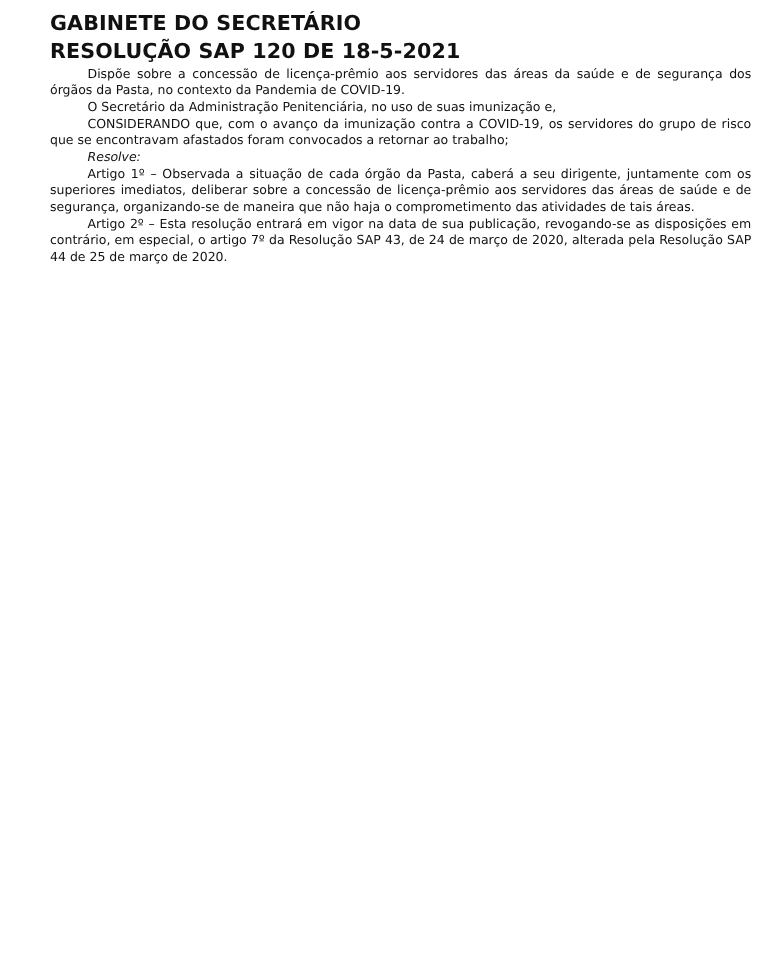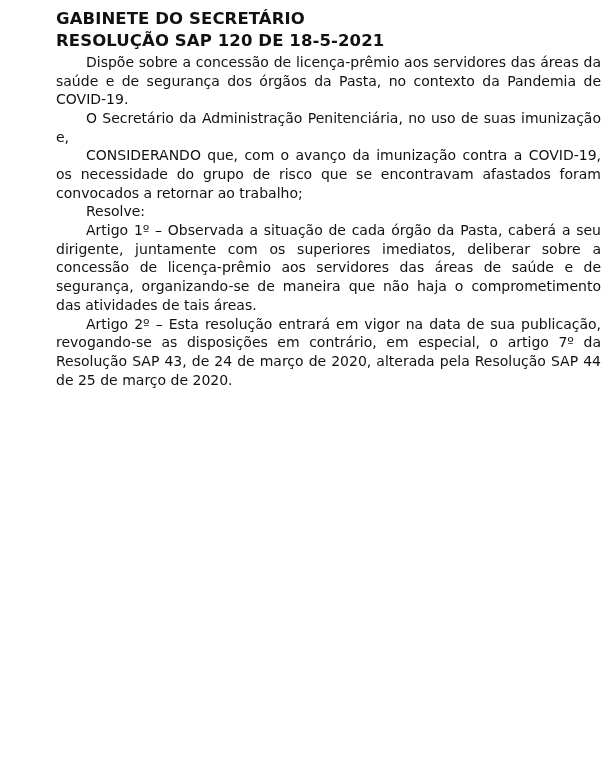--- a/index.html
+++ b/index.html
@@ -10,63 +10,64 @@
   body {
     width: 611px;
     height: 776px;
     font-family: "DejaVu Sans", sans-serif;
     color: #111111;
   }
   .page {
     width: 611px;
     height: 776px;
     box-sizing: border-box;
-    padding: 8px 10px 6px 56px;
+    padding: 8px 10px 6px 40px;
     position: relative;
     overflow: hidden;
   }
   .doc-heading {
     font-size: 16.5px;
     font-weight: bold;
     line-height: 1.33;
     letter-spacing: 0.1px;
     margin: 0;
     padding: 0;
   }
   .doc-heading div {
     white-space: nowrap;
   }
   .body-block {
     margin-top: 1px;
   }
   p.para {
     margin: 0;
-    font-size: 14px;
+    font-size: 10px;
     line-height: 1.335;
     text-align: justify;
     text-justify: inter-word;
     text-indent: 30px;
     hyphens: manual;
   }
   .last-line-natural {
     text-align-last: left;
+    font-style: italic;
   }
 </style>
 </head>
 <body>
 
 <div class="page">
 
   <div class="doc-heading">
     <div>GABINETE DO SECRETÁRIO</div>
     <div>RESOLUÇÃO SAP 120 DE 18-5-2021</div>
   </div>
 
   <div class="body-block">
     <p class="para">Dispõe sobre a concessão de licença-prêmio aos servidores das áreas da saúde e de segurança dos órgãos da Pasta, no contexto da Pandemia de COVID-19.</p>
     <p class="para">O Secretário da Administração Penitenciária, no uso de suas imunização e,</p>
-    <p class="para">CONSIDERANDO que, com o avanço da imunização contra a COVID-19, os necessidade do grupo de risco que se encontravam afastados foram convocados a retornar ao trabalho;</p>
+    <p class="para">CONSIDERANDO que, com o avanço da imunização contra a COVID-19, os servidores do grupo de risco que se encontravam afastados foram convocados a retornar ao trabalho;</p>
     <p class="para last-line-natural">Resolve:</p>
     <p class="para">Artigo 1º – Observada a situação de cada órgão da Pasta, caberá a seu dirigente, juntamente com os superiores imediatos, deliberar sobre a concessão de licença-prêmio aos servidores das áreas de saúde e de segurança, organizando-se de maneira que não haja o comprometimento das atividades de tais áreas.</p>
     <p class="para">Artigo 2º – Esta resolução entrará em vigor na data de sua publicação, revogando-se as disposições em contrário, em especial, o artigo 7º da Resolução SAP 43, de 24 de março de 2020, alterada pela Resolução SAP 44 de 25 de março de 2020.</p>
   </div>
 
 </div>
 
 </body></html>

